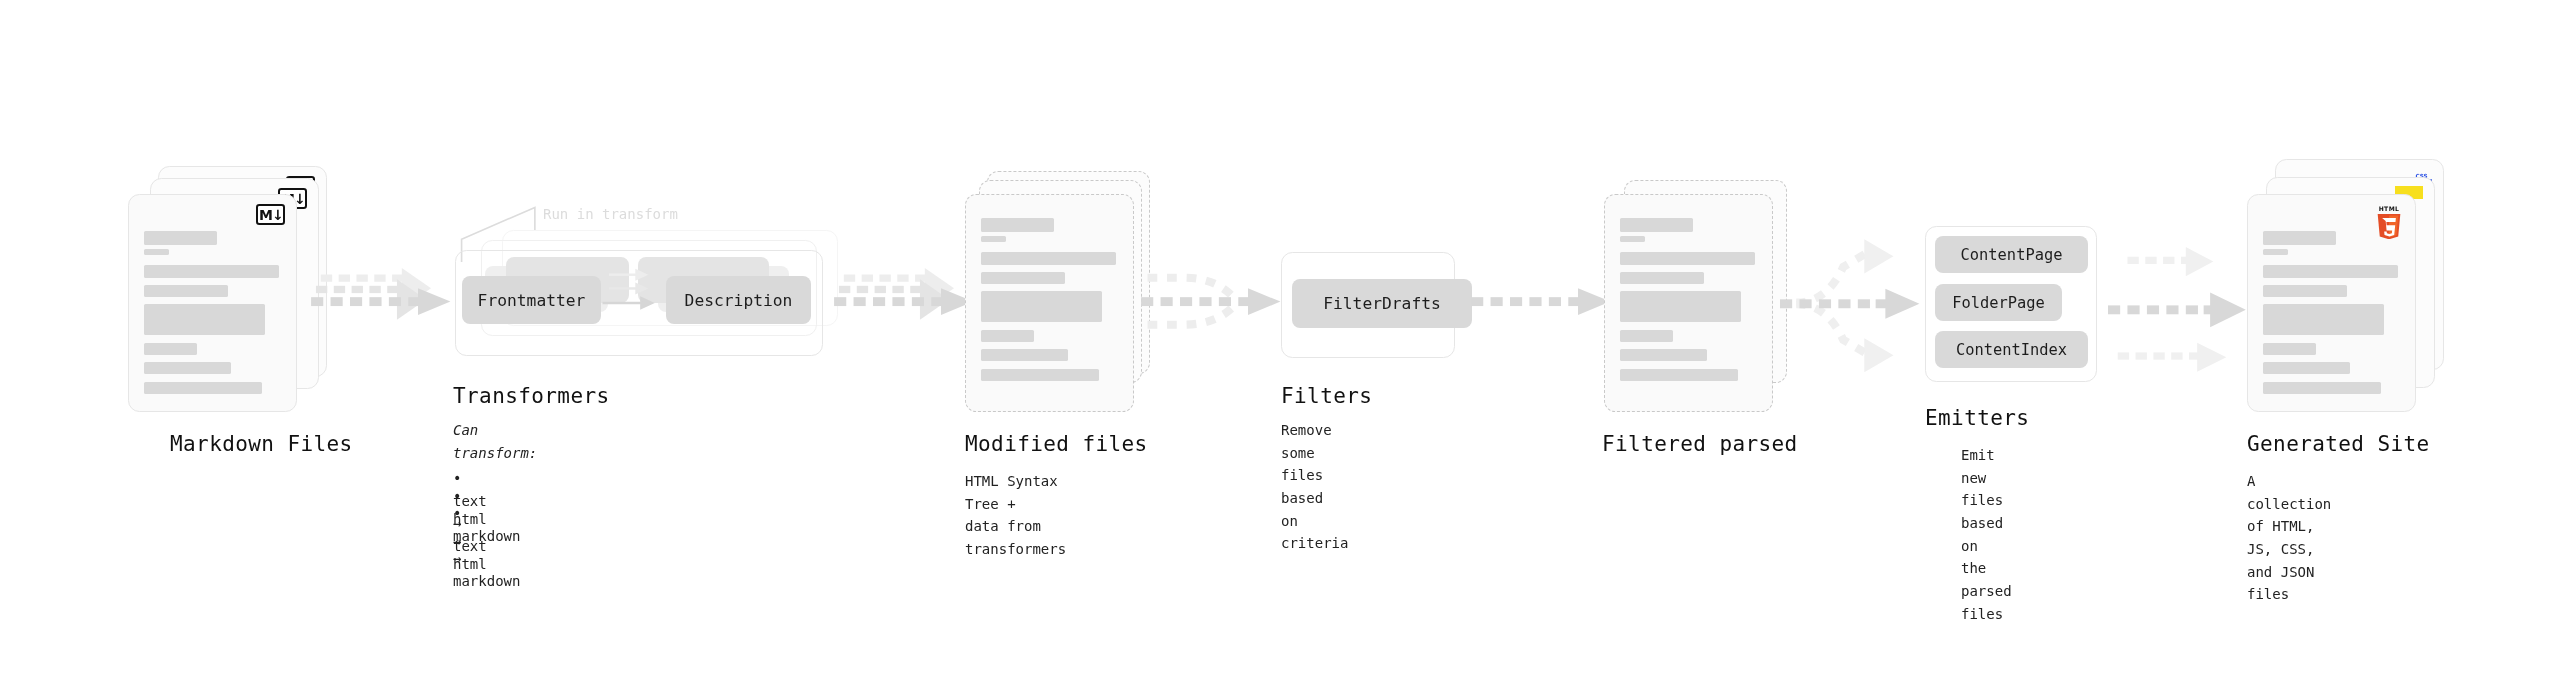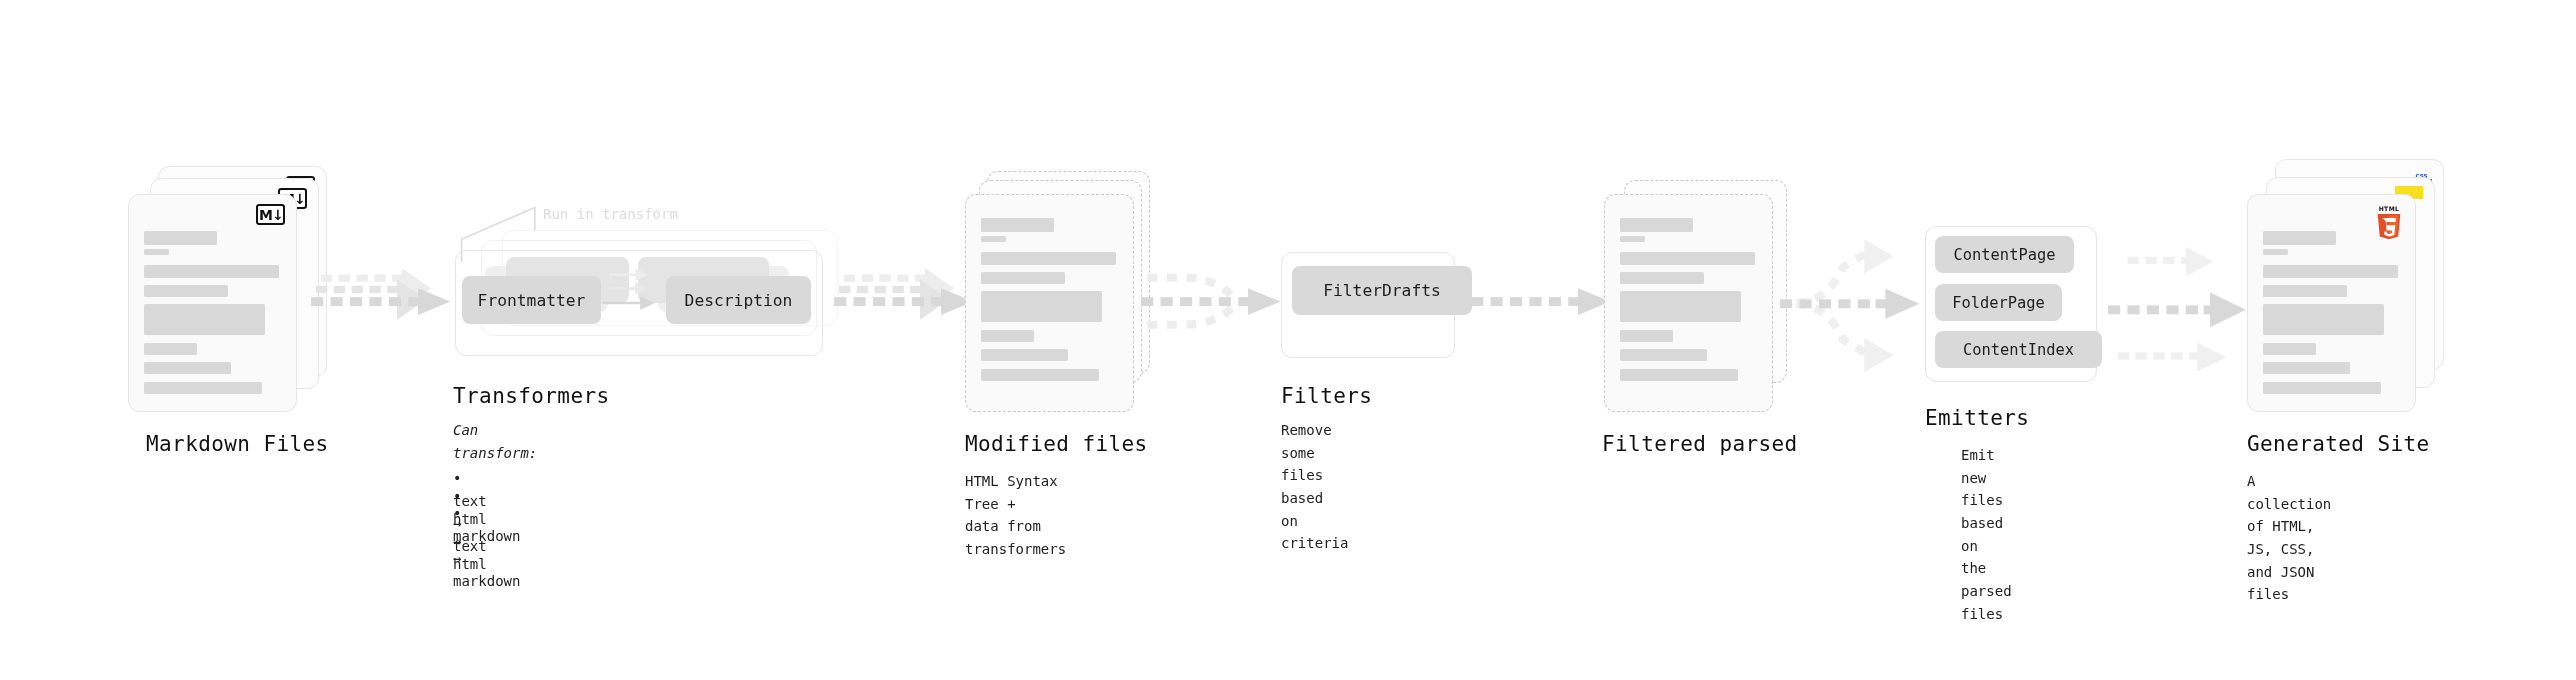--- a/index.html
+++ b/index.html
@@ -134,21 +134,21 @@
         <div class="ln sub"></div>
         <div class="ln w96"></div>
         <div class="ln w60"></div>
         <div class="ln w86"></div>
         <div class="ln w38"></div>
         <div class="ln w62"></div>
         <div class="ln w84"></div>
       </div>
     </div>
 
-    <div class="title" style="left:110px; top:432px;padding-left:36px;">Markdown Files</div>
+    <div class="title" style="left:134px; top:432px;padding-left:36px;">Markdown Files</div>
   </div>
 
   <svg class="deco" style="left:311px; top:268px;" width="146" height="81" viewBox="0 0 180 100">
     <g fill="#ededed">
       <rect x="12" y="8" width="14" height="9"></rect>
         <rect x="34" y="8" width="14" height="9"></rect>
       <rect x="56" y="8" width="14" height="9"></rect>
         <rect x="78" y="8" width="14" height="9"></rect>
       <rect x="100" y="8" width="14" height="9"></rect>
       <polygon points="112,0 148,25 112,50"></polygon>
@@ -275,21 +275,21 @@
       <rect x="48" y="36" width="15" height="11"></rect>
         <rect x="72" y="36" width="15" height="11"></rect>
       <rect x="96" y="36" width="15" height="11"></rect>
         <rect x="120" y="36" width="15" height="11"></rect>
       <polygon points="132,25 172,41.5 132,58"></polygon>
     </g>
   </svg>
 
   <div class="node">
     <div class="groupbox" style="left:1281px; top:252px; width:174px; height:106px;"></div>
-    <div class="chip" style="left:1292px; top:266px; width:180px; height:49px;">FilterDrafts</div>
+    <div class="chip" style="left:1292px; top:279px; width:180px; height:49px;">FilterDrafts</div>
 
     <div class="title" style="left:1281px; top:384px;">Filters</div>
     <div class="desc" style="left:1281px; top:419px;">Remove some files based
 on criteria</div>
   </div>
 
   <svg class="deco" style="left:1471px; top:268px;" width="146" height="81" viewBox="0 0 180 100">
     <g fill="#d8d8d8">
       <rect x="0" y="36" width="15" height="11"></rect>
         <rect x="24" y="36" width="15" height="11"></rect>
@@ -333,23 +333,23 @@
       <rect x="48" y="78" width="15" height="11"></rect>
         <rect x="72" y="78" width="15" height="11"></rect>
       <rect x="96" y="78" width="15" height="11"></rect>
         <rect x="118" y="78" width="15" height="11"></rect>
       <polygon points="130,65 172,83.5 130,102"></polygon>
     </g>
   </svg>
 
   <div class="node">
     <div class="groupbox" style="left:1925px; top:226px; width:172px; height:156px;"></div>
-    <div class="chip" style="left:1935px; top:236px; width:139px; height:37px; font-size:15.4px;">ContentPage</div>
+    <div class="chip" style="left:1935px; top:236px; width:153px; height:37px; font-size:15.4px;">ContentPage</div>
     <div class="chip" style="left:1935px; top:284px; width:127px; height:37px; font-size:15.4px;">FolderPage</div>
-    <div class="chip" style="left:1935px; top:331px; width:167px; height:37px; font-size:15.4px;">ContentIndex</div>
+    <div class="chip" style="left:1935px; top:331px; width:153px; height:37px; font-size:15.4px;">ContentIndex</div>
 
     <div class="title" style="left:1925px; top:406px;">Emitters</div>
     <div class="desc" style="left:1933px; top:444px;margin-left:28px;">Emit new files based on
 the parsed files</div>
   </div>
 
   <svg class="deco" style="left:2108px; top:234px;" width="154" height="146" viewBox="0 0 190 180">
     <g fill="#f0f0f0">
       <rect x="24" y="28" width="14" height="9"></rect>
         <rect x="46" y="28" width="14" height="9"></rect>

